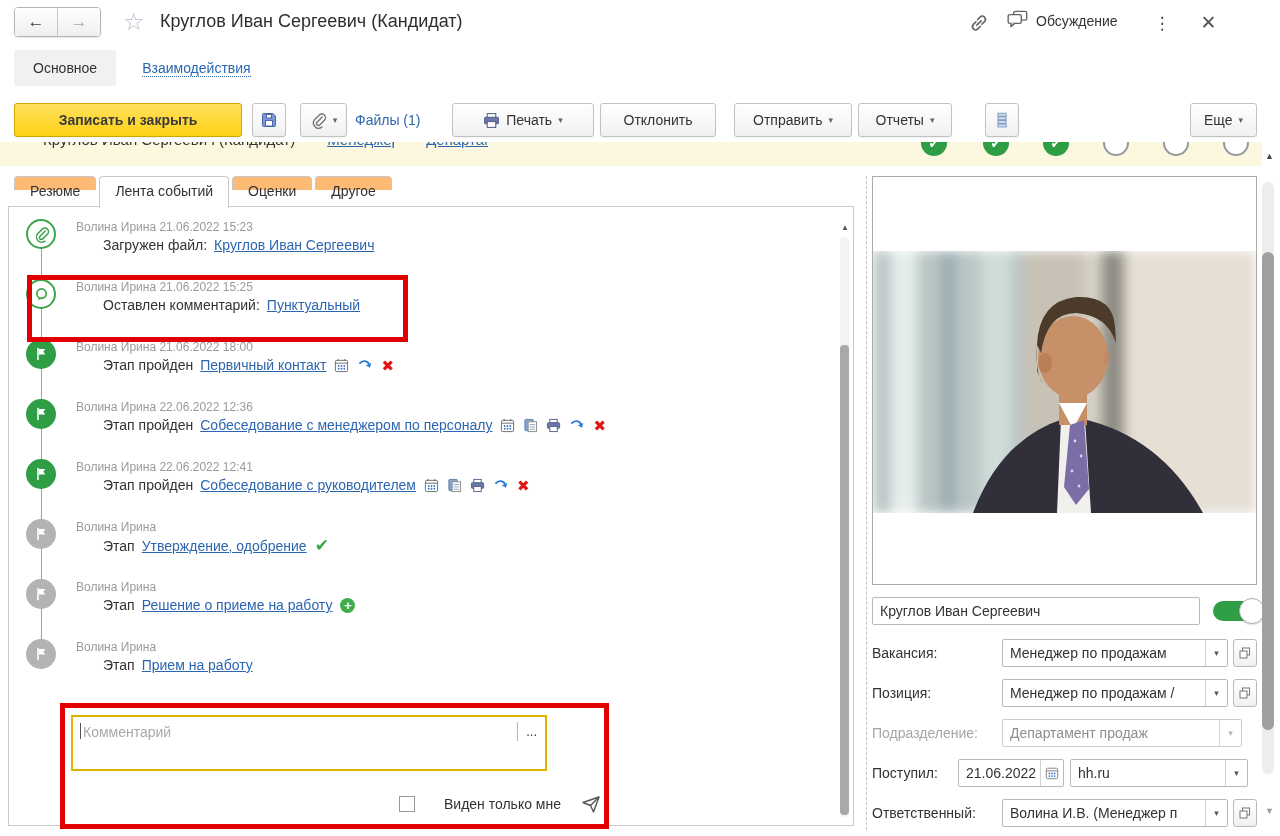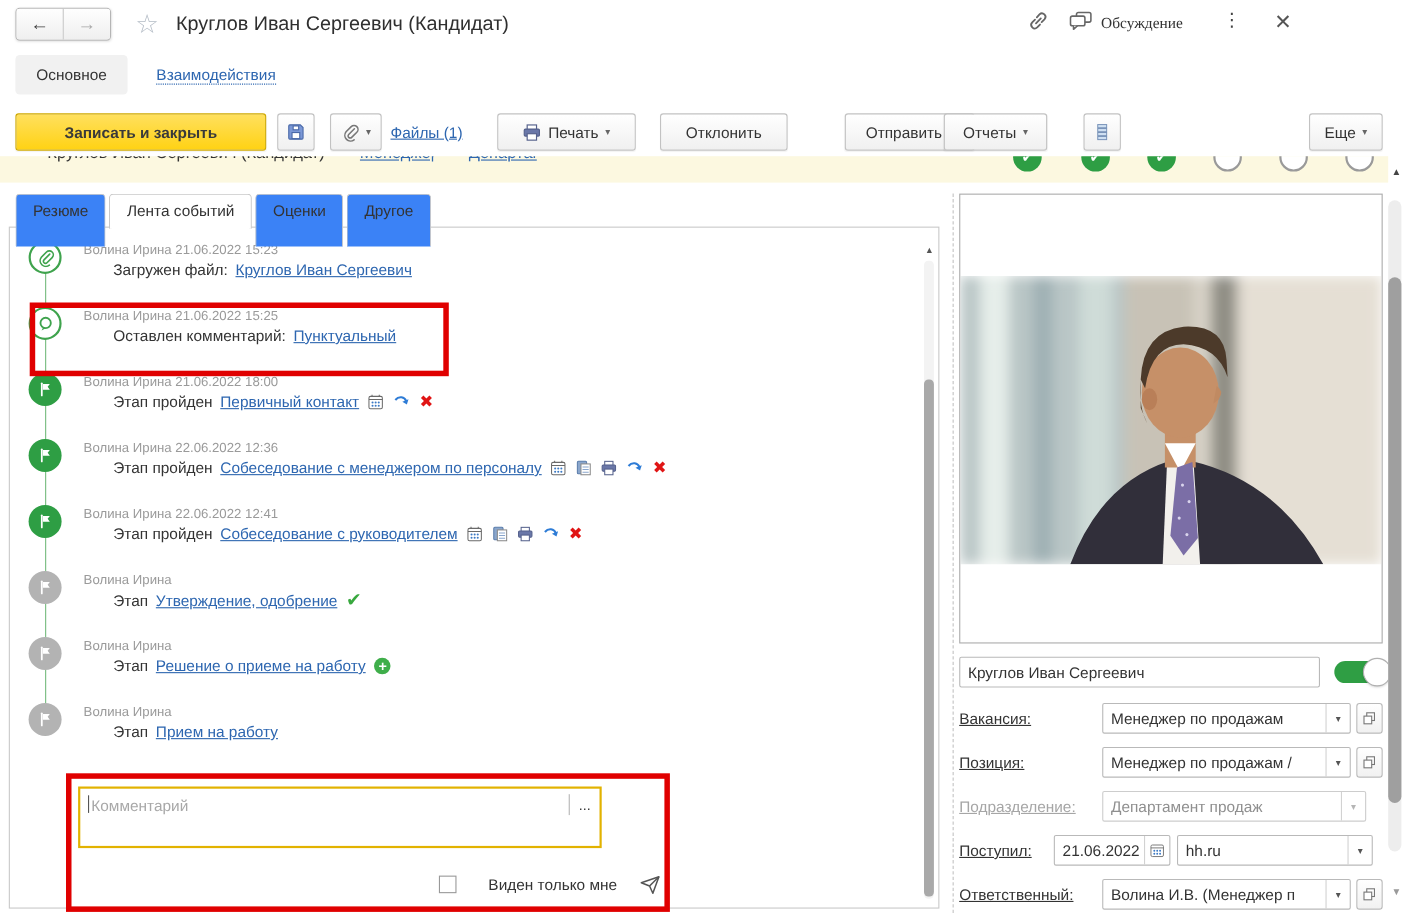--- a/index.html
+++ b/index.html
@@ -5,57 +5,57 @@
   html,body{margin:0;padding:0;background:#fff;}
   body{width:1280px;height:836px;position:relative;overflow:hidden;
        font-family:"Liberation Sans","DejaVu Sans",sans-serif;color:#333;}
   
   .navgrp{position:absolute;left:14px;top:7px;display:flex;border:1px solid #b5b5b5;border-radius:4px;overflow:hidden;box-shadow:0 1px 2px rgba(0,0,0,.10);}
   .navbtn{width:42px;height:28px;display:flex;align-items:center;justify-content:center;background:linear-gradient(#fefefe,#efefef);font-size:17px;cursor:pointer;}
   .navbtn+.navbtn{border-left:1px solid #c8c8c8;}
   .navbtn.back{color:#3c3c3c;} .navbtn.fwd{color:#a8a8a8;}
   .star{position:absolute;left:123px;top:8px;font-size:24px;color:#b4bcc6;cursor:pointer;}
   .wtitle{position:absolute;left:160px;top:11px;font-size:18px;color:#2f2f2f;white-space:nowrap;}
-  .hdr-right{position:absolute;left:933px;top:8px;display:flex;align-items:flex-start;gap:16px;font-family:Liberation Serif, serif;}
+  .hdr-right{position:absolute;left:968px;top:8px;display:flex;align-items:flex-end;gap:16px;}
   .hicon{display:flex;align-items:center;cursor:pointer;}
   .disc-lbl{font-size:14px;color:#333;margin-left:6px;}
   .kebab{font-size:17px;color:#444;cursor:pointer;padding:0 6px;margin-left:14px;}
   .xclose{font-size:19px;color:#555;cursor:pointer;margin-left:8px;}
   
   .secttabs{position:absolute;left:14px;top:50px;display:flex;align-items:center;gap:26px;}
   .chip{background:#f1f1f1;border-radius:4px;padding:10px 19px;font-size:14px;color:#333;cursor:pointer;}
   .interlink{color:#2d66b0;font-size:14px;border-bottom:1px dotted #2d66b0;cursor:pointer;}
   
   .btn{position:absolute;top:103px;height:34px;box-sizing:border-box;background:linear-gradient(#ffffff,#f0f0f0);
        border:1px solid #c2c2c2;border-radius:3px;font-size:14px;color:#333;display:flex;align-items:center;
        justify-content:center;gap:6px;padding:0 10px;cursor:pointer;box-shadow:0 1px 1px rgba(0,0,0,.05);}
   .caret{font-size:9px;color:#666;}
   #b-save-close{left:14px;width:228px;background:linear-gradient(#ffe05e,#ffd214);border-color:#cfa900;font-weight:bold;color:#3a3a3a;}
   #b-floppy{left:252px;width:34px;padding:0;}
   #b-clip{left:300px;width:47px;padding:0 6px;}
-  .fileslink{position:absolute;left:355px;top:112px;font-size:14px;color:#2d66b0;text-decoration:underline;cursor:pointer;}
-  #b-print{left:452px;width:126px;}
+  .fileslink{position:absolute;left:355px;top:112px;font-size:14px;color:#2d66b0;cursor:pointer;}
+  #b-print{left:452px;width:142px;}
   #b-reject{left:600px;width:116px;}
-  #b-send{left:768px;width:118px;}
+  #b-send{left:734px;width:118px;}
   #b-reports{left:858px;width:94px;}
   #b-stack{left:985px;width:34px;padding:0;}
   #b-more{left:1190px;width:67px;}
   
   .band{position:absolute;left:0;top:142px;width:1262px;height:24px;background:#fcf8e0;overflow:hidden;}
   .band-in{position:absolute;left:43px;top:-11px;display:flex;gap:32px;align-items:baseline;font-size:15px;color:#333;white-space:nowrap;}
   .band-link{color:#2d66b0;text-decoration:underline;display:inline-block;overflow:hidden;}
   .bc{position:absolute;top:-12px;width:26px;height:26px;border-radius:50%;box-sizing:border-box;
       display:flex;align-items:center;justify-content:center;font-size:13px;}
   .bc.done{background:#2e9e44;color:#fff;}
   .bc.todo{background:#fff;border:2px solid #9a9a9a;}
   .scrollup{position:absolute;left:1265px;top:151px;font-size:9px;color:#444;}
   
   .ptabs{position:absolute;left:14px;top:176px;display:flex;z-index:3;}
-  .ptab{height:48px;box-sizing:border-box;border:1px solid #c9c9c9;border-bottom:none;border-radius:4px 4px 0 0;
-        background:#3b82f6;padding:6px 15px;font-size:14px;color:#333;margin-right:3px;cursor:pointer;}
+  .ptab{height:14px;box-sizing:border-box;border:1px solid #c9c9c9;border-bottom:none;border-radius:4px 4px 0 0;
+        background:#fdba74;padding:6px 15px;font-size:14px;color:#333;margin-right:3px;cursor:pointer;}
   .ptab.active{background:#fff;height:32px;position:relative;}
   
   .lpanel{position:absolute;left:8px;top:206px;width:846px;height:620px;border:1px solid #c9c9c9;background:#fff;box-sizing:border-box;}
   .feed{position:absolute;left:1px;top:12px;right:18px;}
   .tline{position:absolute;left:31px;top:22px;height:428px;border-left:1px solid #74bb7d;z-index:1;}
   .feed-row{display:flex;min-height:60px;position:relative;z-index:2;}
   .fico{width:30px;height:30px;border-radius:50%;margin-left:16px;flex:none;display:flex;align-items:center;justify-content:center;background:#fff;box-sizing:border-box;}
   .fico.attachment,.fico.comment{border:2px solid #3fa34d;}
   .fico.flag-done{background:#2e9e44;}
   .fico.flag-pending{background:#b3b3b3;}
@@ -84,21 +84,21 @@
   .fsthumb{position:absolute;top:108px;bottom:2px;left:0;width:9px;background:#a9a9a9;border-radius:4px;}
   
   .split{position:absolute;left:866px;top:176px;height:654px;border-left:1px dashed #c2c2c2;}
   
   .photo{position:absolute;left:872px;top:176px;width:385px;height:409px;border:1px solid #ababab;box-sizing:border-box;background:#fff;overflow:hidden;}
   .photo svg{position:absolute;left:0;top:74px;}
   .inp{box-sizing:border-box;border:1px solid #b9b9b9;border-radius:2px;font-size:14px;color:#333;padding:5px 7px;background:#fff;height:28px;white-space:nowrap;overflow:hidden;}
   .namein{position:absolute;left:872px;top:597px;width:328px;}
   .toggle{position:absolute;left:1213px;top:601px;width:40px;height:20px;border-radius:10px;background:#2f9e44;cursor:pointer;}
   .knob{position:absolute;right:-12px;top:-3px;width:26px;height:26px;border-radius:50%;background:#fff;border:1px solid #b0b0b0;box-shadow:0 1px 2px rgba(0,0,0,.15);box-sizing:border-box;}
-  .flabel{position:absolute;left:872px;font-size:14px;color:#333;text-decoration:underline;}
+  .flabel{position:absolute;left:872px;font-size:14px;color:#333;}
   .flabel.dis{color:#a6a6a6;}
   .combo{position:absolute;display:flex;border:1px solid #b9b9b9;border-radius:2px;height:28px;box-sizing:border-box;background:#fff;}
   .combo .val{padding:5px 7px;font-size:14px;color:#333;white-space:nowrap;overflow:hidden;flex:1;}
   .combo .car{width:21px;border-left:1px solid #d2d2d2;display:flex;align-items:center;justify-content:center;color:#555;font-size:9px;cursor:pointer;}
   .combo.dis{border-color:#cdcdcd;}
   .combo.dis .val{color:#8f8f8f;}
   .combo.dis .car{color:#b5b5b5;}
   .cpy{position:absolute;width:24px;height:28px;border:1px solid #b9b9b9;border-radius:3px;display:flex;align-items:center;justify-content:center;background:linear-gradient(#fff,#f1f1f1);cursor:pointer;box-sizing:border-box;}
   .calbtn{width:22px;border-left:1px solid #d2d2d2;display:flex;align-items:center;justify-content:center;cursor:pointer;}
   

